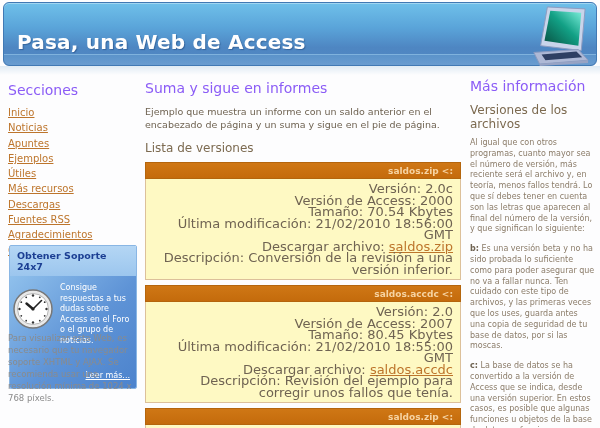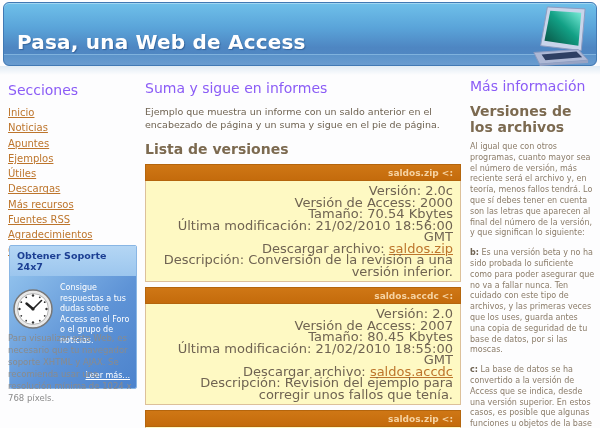--- a/index.html
+++ b/index.html
@@ -12,21 +12,21 @@
           box-shadow:inset 0 1px 0 rgba(255,255,255,.35);}
   .header-band{position:absolute;left:0;right:0;bottom:0;height:10px;border-top:1px solid #7fb2dd;
           background:linear-gradient(180deg,#5b93ca,#699cd0);border-radius:0 0 6px 6px;}
   .header-title{position:absolute;left:13px;top:27px;font-size:20px;font-weight:bold;color:#ffffff;
           letter-spacing:.2px;text-shadow:1px 1px 1px rgba(25,60,110,.45);}
   .laptop{position:absolute;right:6px;top:3px;}
   .header-shadow{position:absolute;top:66px;left:0;right:0;height:9px;
           background:linear-gradient(#e0ebf4,#fdfdfe);}
   
   .h-green{color:#8b5cf6;font-size:14px;font-weight:normal;margin:0 0 9px 0;}
-  .sub-label{color:#7c6a50;font-size:14px;font-weight:bold;margin:0 0 7px 0;}
+  .sub-label{color:#7c6a50;font-size:12px;font-weight:normal;margin:0 0 7px 0;}
   
   .sidebar{position:absolute;left:8px;top:82px;width:128px;}
   .nav-link{display:block;color:#bd752c;font-size:10px;text-decoration:underline;
           margin-bottom:4.3px;cursor:pointer;}
   .support{position:absolute;left:9px;top:245px;width:126px;border:1px solid #89b6e4;
           border-radius:2px;overflow:hidden;}
   .support-header{background:linear-gradient(#b4d6f4,#9cc6ee);color:#1c3f93;font-weight:bold;
           font-size:9.5px;padding:4px 7px;}
   .support-body{background:linear-gradient(135deg,#8fc0ec 0%,#5e93d6 55%,#4c83cd 100%);
           padding:7px 6px 6px 6px;color:#fff;font-size:8px;line-height:10.5px;position:relative;
@@ -79,22 +79,22 @@
   <div class="header-shadow"></div>
 
   <div class="sidebar">
     <h2 class="h-green">Secciones</h2>
     <nav>
         <a class="nav-link" href="#">Inicio</a>
         <a class="nav-link" href="#">Noticias</a>
         <a class="nav-link" href="#">Apuntes</a>
         <a class="nav-link" href="#">Ejemplos</a>
         <a class="nav-link" href="#">Útiles</a>
+        <a class="nav-link" href="#">Más recursos</a>
         <a class="nav-link" href="#">Descargas</a>
-        <a class="nav-link" href="#">Más recursos</a>
         <a class="nav-link" href="#">Fuentes RSS</a>
         <a class="nav-link" href="#">Agradecimientos</a>
         <a class="nav-link" href="#">Condiciones de uso</a>
       </nav>
   </div>
 
   <div class="support">
     <div class="support-header">Obtener Soporte 24x7</div>
     <div class="support-body">
       <span class="clock">

